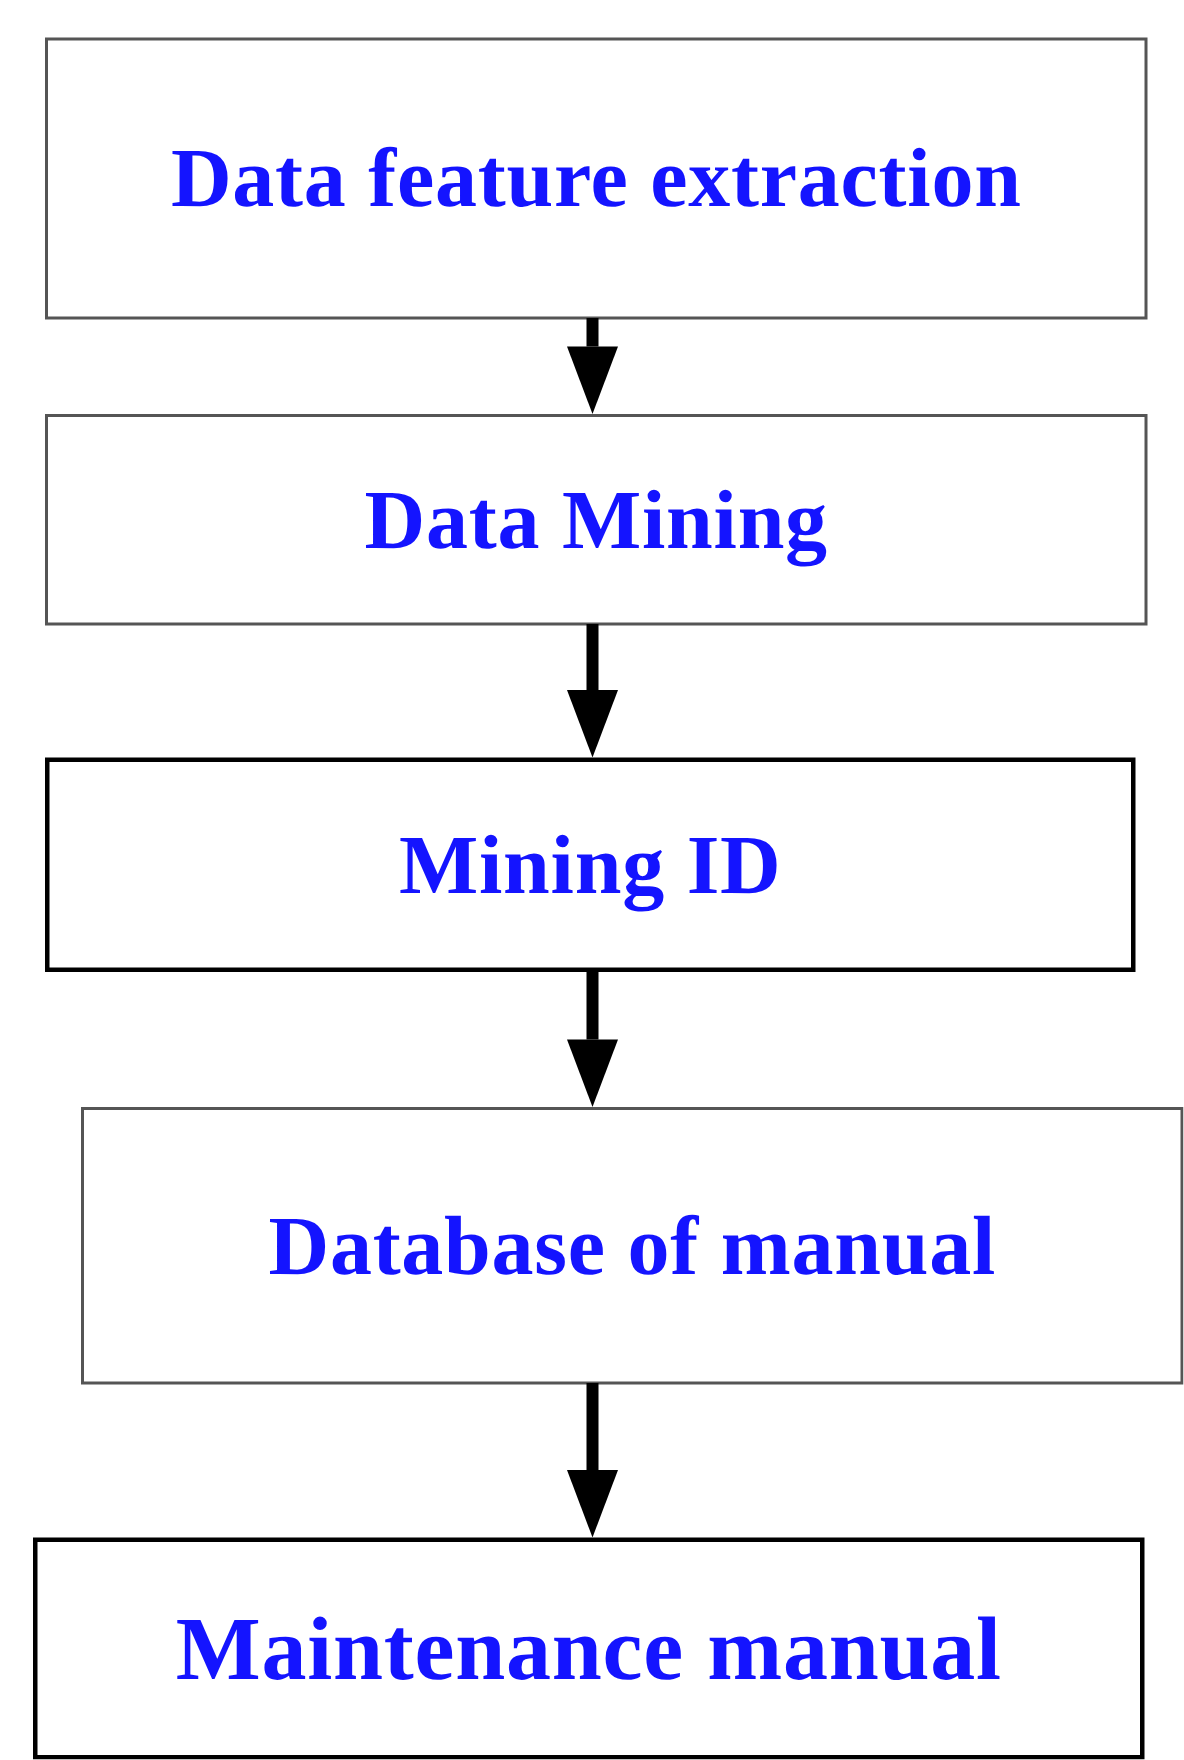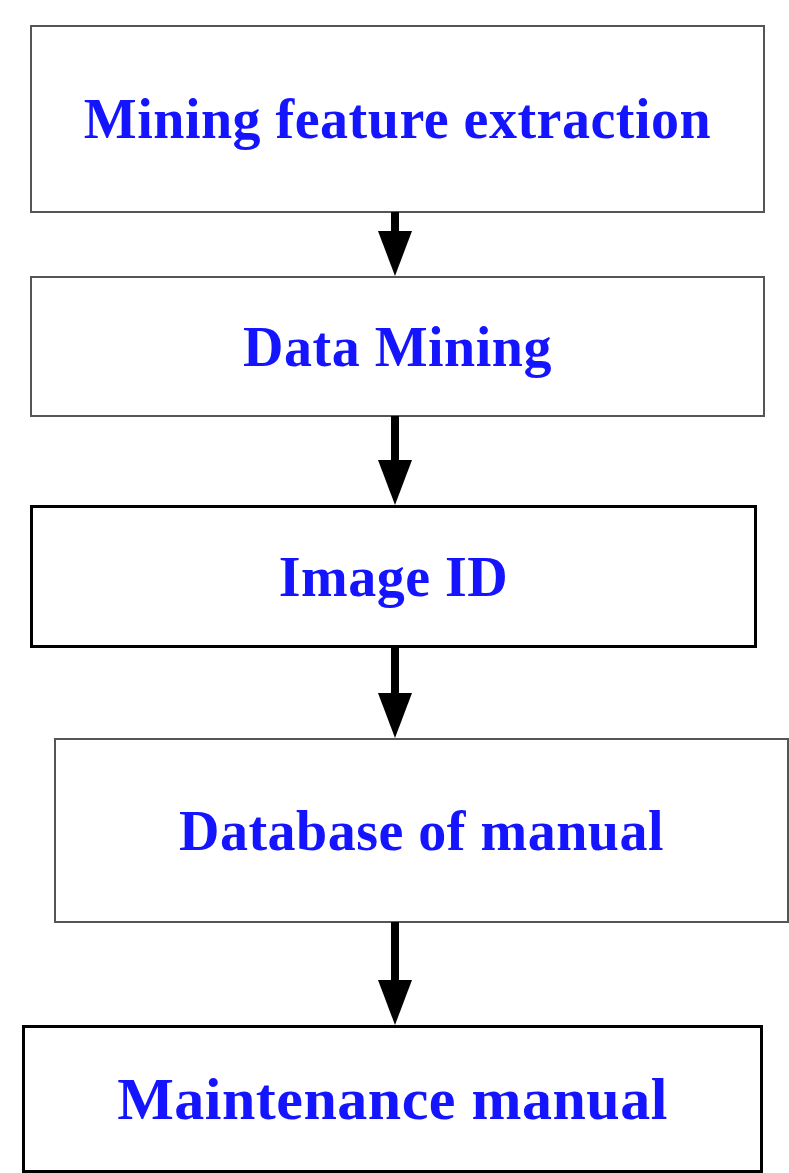--- a/index.html
+++ b/index.html
@@ -69,39 +69,39 @@
   .arrow-2 { top: 416px;  } .arrow-2 .stem { height: 44px; }
   .arrow-3 { top: 647px;  } .arrow-3 .stem { height: 46px; }
   .arrow-4 { top: 922px;  } .arrow-4 .stem { height: 58px; }
 </style>
 </head>
 <body>
 
 <div class="canvas">
 
   <div class="flow-node border-thin node-1">
-    <span class="label">Mining feature extraction</span>
+    <span class="label">Data feature extraction</span>
   </div>
 
   <div class="flow-arrow arrow-1">
     <div class="stem"></div>
     <div class="head"></div>
   </div>
 
   <div class="flow-node border-thin node-2">
     <span class="label">Data Mining</span>
   </div>
 
   <div class="flow-arrow arrow-2">
     <div class="stem"></div>
     <div class="head"></div>
   </div>
 
   <div class="flow-node border-thick node-3">
-    <span class="label">Image ID</span>
+    <span class="label">Mining ID</span>
   </div>
 
   <div class="flow-arrow arrow-3">
     <div class="stem"></div>
     <div class="head"></div>
   </div>
 
   <div class="flow-node border-thin node-4">
     <span class="label">Database of manual</span>
   </div>

